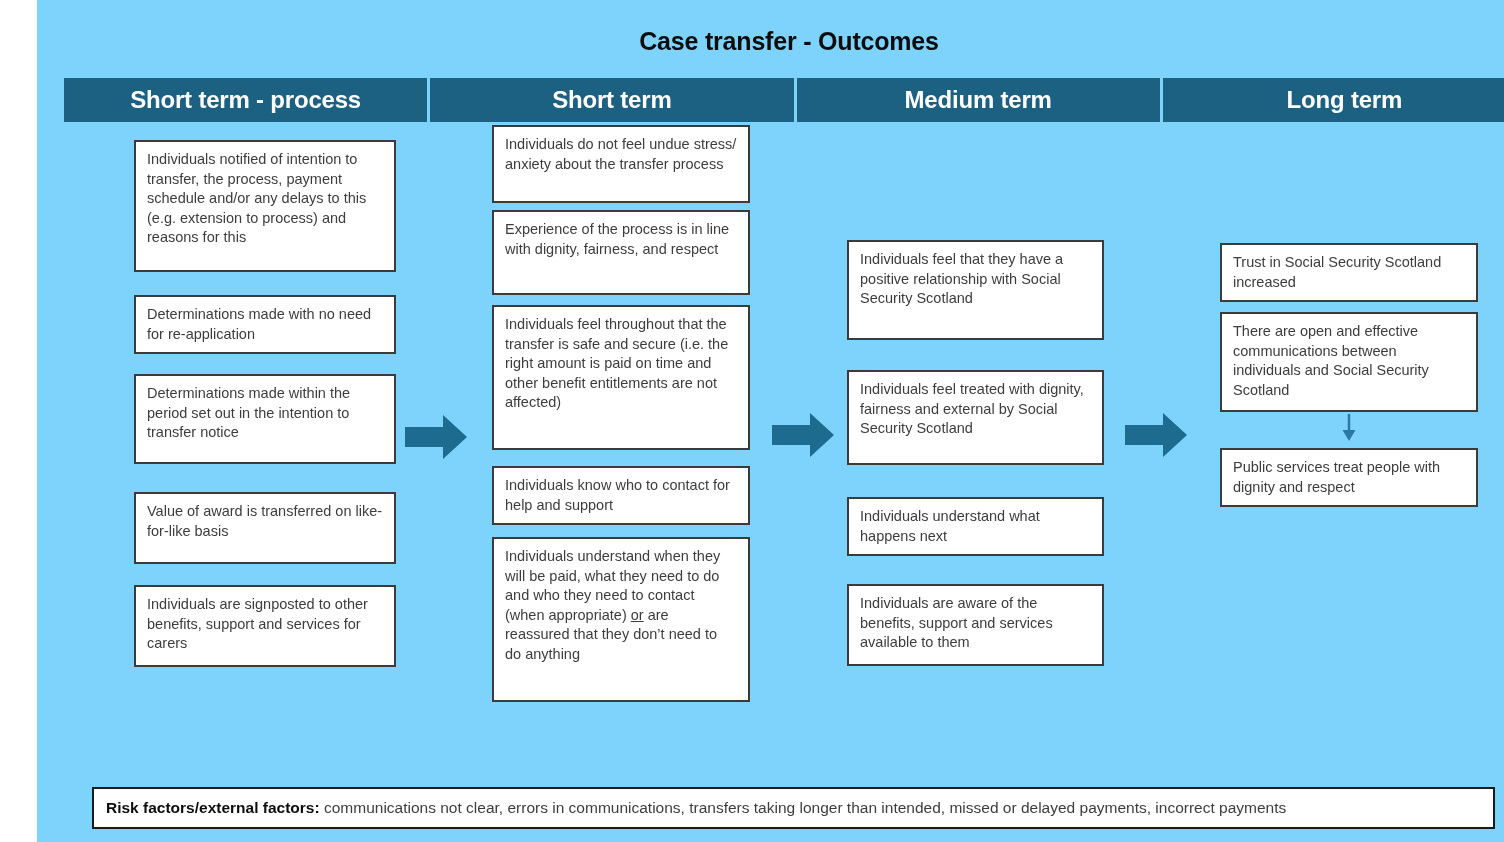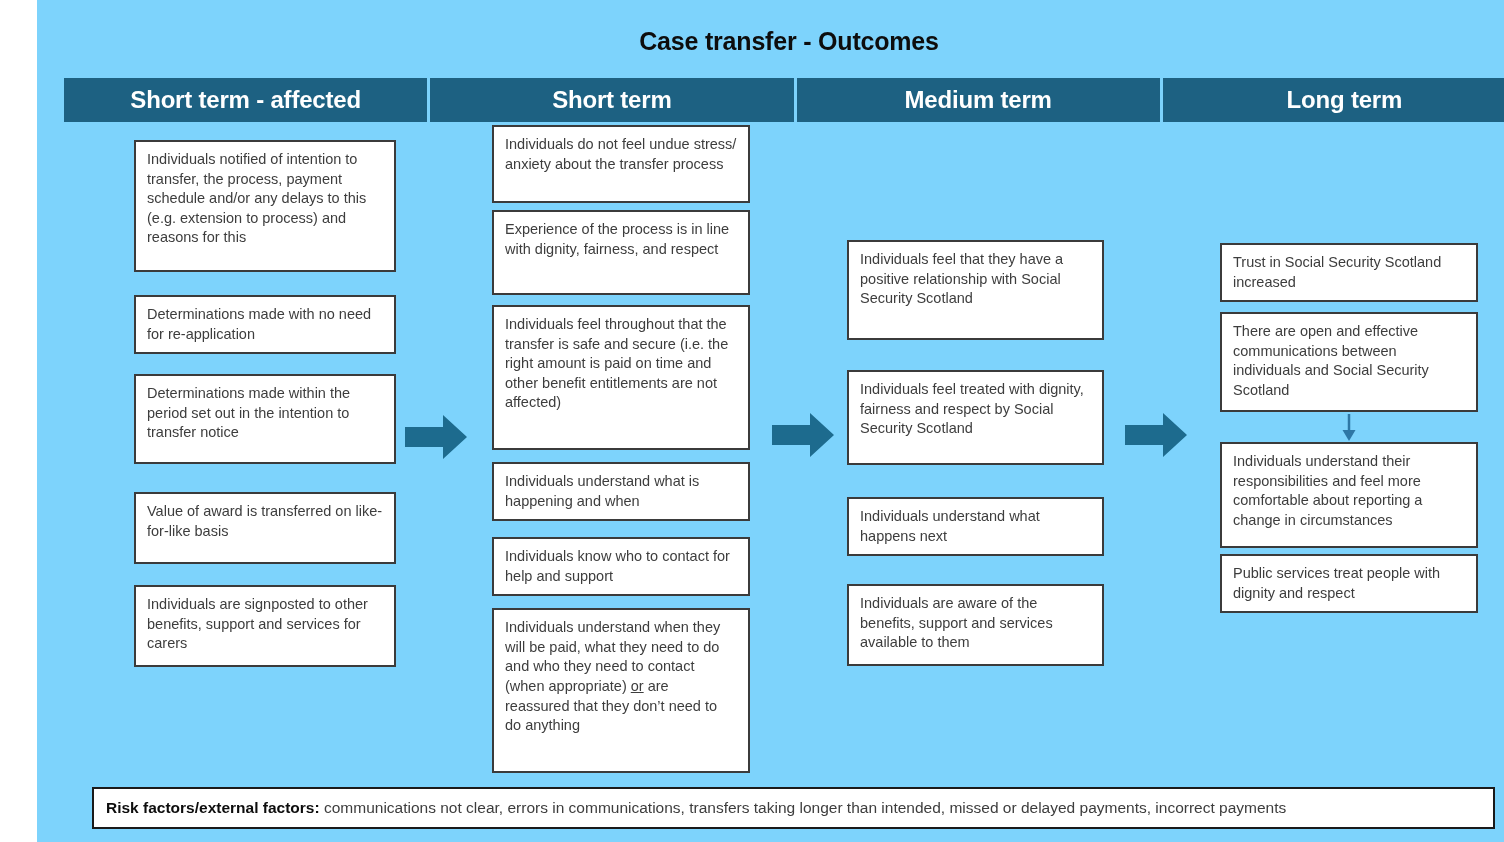--- a/index.html
+++ b/index.html
@@ -33,60 +33,58 @@
   .risk-label { font-weight:bold; color:#0d0d0d; }
 </style>
 </head>
 <body>
 
 <div class="page">
 
   <div class="title">Case transfer - Outcomes</div>
 
   <div class="headers">
-    <div class="header-cell">Short term - affected</div>
+    <div class="header-cell">Short term - process</div>
     <div class="header-cell">Short term</div>
     <div class="header-cell">Medium term</div>
     <div class="header-cell">Long term</div>
   </div>
 
   <div class="col col1">
     <div class="box" style="margin-top:18px;min-height:132px">Individuals notified of intention to transfer, the process, payment schedule and/or any delays to this (e.g. extension to process) and reasons for this</div>
     <div class="box" style="margin-top:23px;min-height:57px">Determinations made with no need for re-application</div>
     <div class="box" style="margin-top:20px;min-height:90px">Determinations made within the period set out in the intention to transfer notice</div>
     <div class="box" style="margin-top:28px;min-height:72px">Value of award is transferred on like-for-like basis</div>
     <div class="box" style="margin-top:21px;min-height:82px">Individuals are signposted to other benefits, support and services for carers</div>
   </div>
 
   <div class="col col2">
     <div class="box" style="margin-top:3px;min-height:78px">Individuals do not feel undue stress/ anxiety about the transfer process</div>
     <div class="box" style="margin-top:7px;min-height:85px">Experience of the process is in line with dignity, fairness, and respect</div>
     <div class="box" style="margin-top:10px;min-height:145px">Individuals feel throughout that the transfer is safe and secure (i.e. the right amount is paid on time and other benefit entitlements are not affected)</div>
-    <div class="box" style="margin-top:12px;min-height:50px">Individuals understand what is happening and when</div>
     <div class="box" style="margin-top:16px;min-height:52px">Individuals know who to contact for help and support</div>
     <div class="box" style="margin-top:12px;min-height:165px"><span>Individuals understand when they will be paid, what they need to do and who they need to contact (when appropriate) </span><span class="u">or</span><span> are reassured that they don’t need to do anything</span></div>
   </div>
 
   <div class="col col3">
     <div class="box" style="margin-top:118px;min-height:100px">Individuals feel that they have a positive relationship with Social Security Scotland</div>
-    <div class="box" style="margin-top:30px;min-height:95px">Individuals feel treated with dignity, fairness and respect by Social Security Scotland</div>
+    <div class="box" style="margin-top:30px;min-height:95px">Individuals feel treated with dignity, fairness and external by Social Security Scotland</div>
     <div class="box" style="margin-top:32px;min-height:50px">Individuals understand what happens next</div>
     <div class="box" style="margin-top:28px;min-height:82px">Individuals are aware of the benefits, support and services available to them</div>
   </div>
 
   <div class="col col4">
     <div class="box" style="margin-top:121px;min-height:50px">Trust in Social Security Scotland increased</div>
     <div class="box" style="margin-top:10px;min-height:100px">There are open and effective communications between individuals and Social Security Scotland</div>
     <div class="mini-arrow-wrap">
       <svg width="16" height="28" viewBox="0 0 16 28">
         <line x1="8" y1="1" x2="8" y2="18" stroke-width="2.5" stroke="#2e77a5"></line>
         <polygon points="1.5,17 14.5,17 8,28" fill="#2e77a5"></polygon>
       </svg>
     </div>
-    <div class="box" style="margin-top:0px;min-height:106px">Individuals understand their responsibilities and feel more comfortable about reporting a change in circumstances</div>
     <div class="box" style="margin-top:6px;min-height:48px">Public services treat people with dignity and respect</div>
   </div>
 
   <svg class="big-arrow" style="left:368px;top:415px" viewBox="0 0 62 44">
     <polygon points="0,12 38,12 38,0 62,22 38,44 38,32 0,32" fill="#1d6b8e"></polygon>
   </svg>
   <svg class="big-arrow" style="left:735px;top:413px" viewBox="0 0 62 44">
     <polygon points="0,12 38,12 38,0 62,22 38,44 38,32 0,32" fill="#1d6b8e"></polygon>
   </svg>
   <svg class="big-arrow" style="left:1088px;top:413px" viewBox="0 0 62 44">

